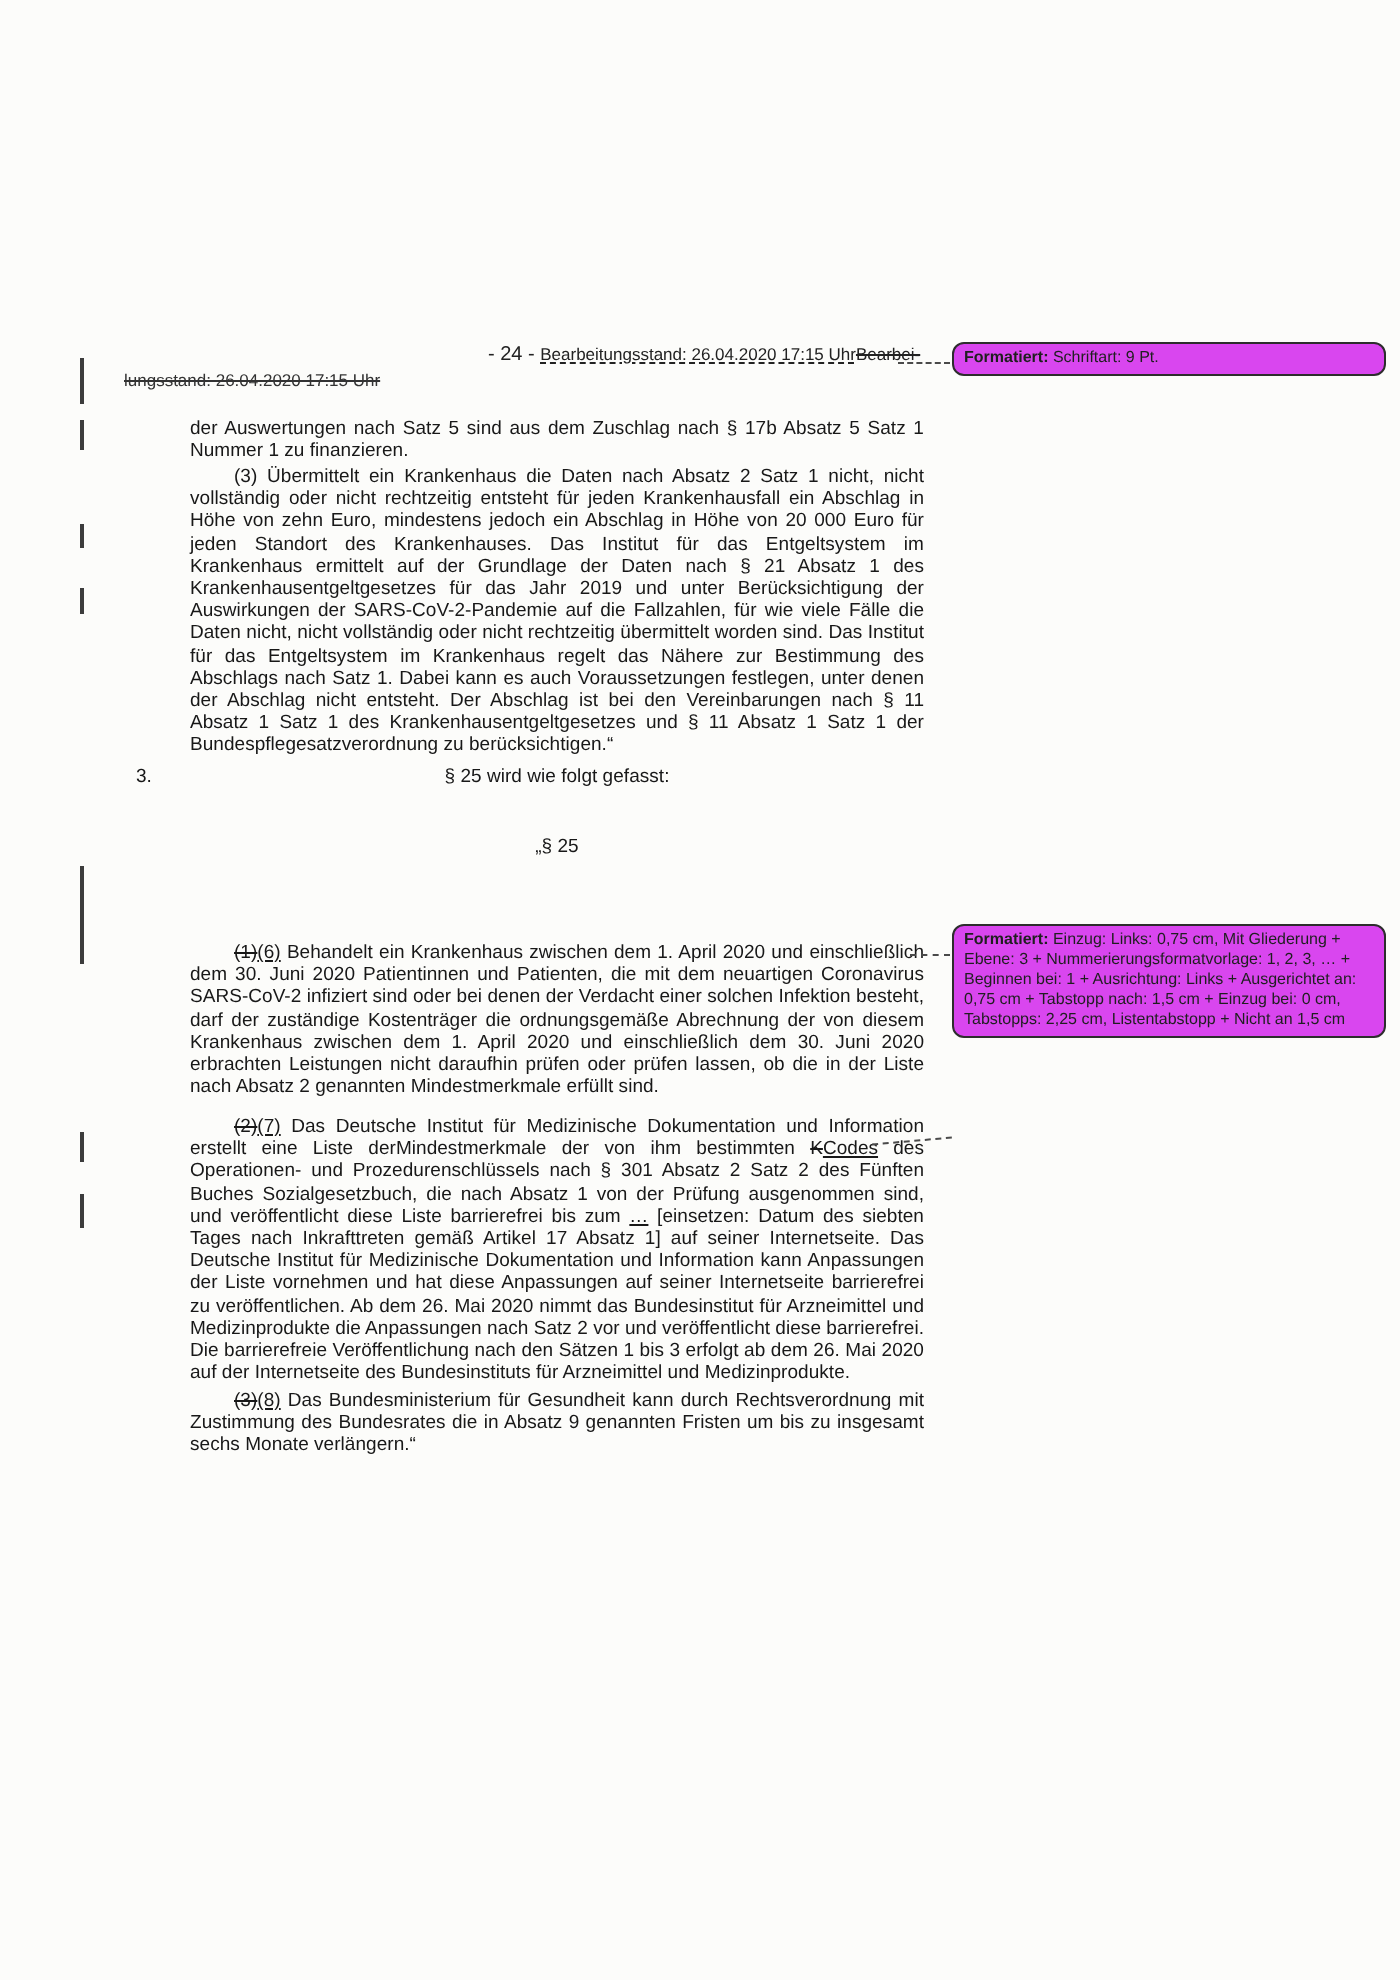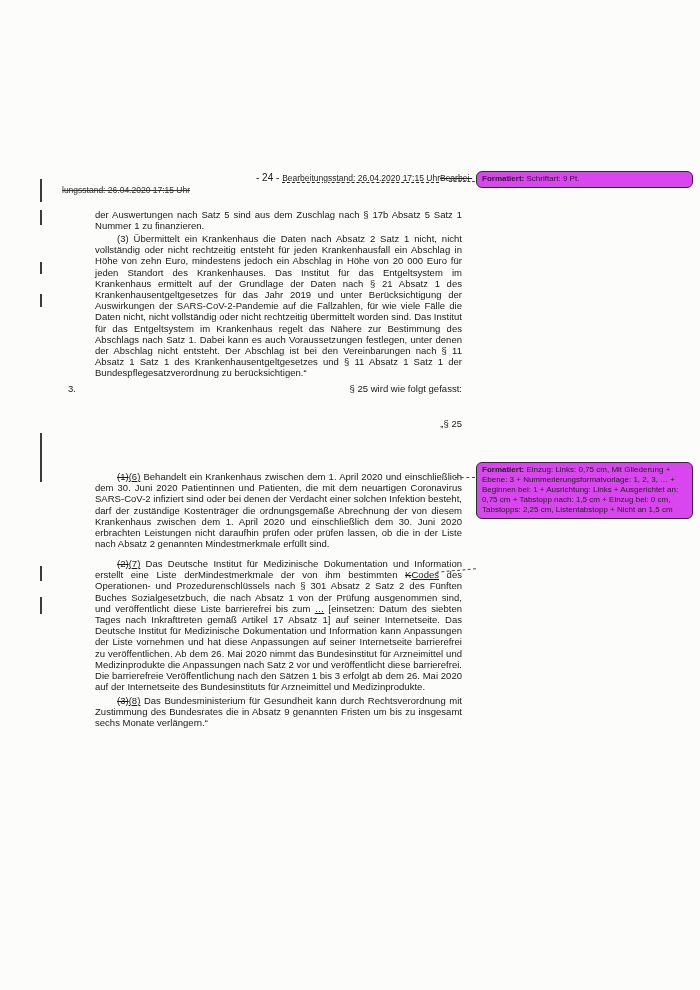--- a/index.html
+++ b/index.html
@@ -9,26 +9,26 @@
     background:#fcfcfa; color:#161616; overflow:hidden;
     font-family:"Liberation Sans","DejaVu Sans",sans-serif;
   }
   
   .body-text {
     position:absolute; left:95px; width:367px;
     font-size:9.5px; line-height:11.2px; text-align:justify;
     letter-spacing:0.02px; color:#181818;
   }
   .indent { text-indent:22px; }
-  .center { text-align:right; }
+  .center { text-align:center; }
   .del { text-decoration:line-through; text-decoration-thickness:1px; }
   .ins { text-decoration:underline; text-decoration-thickness:1px; }
   .ins-dashed { text-decoration:underline; text-decoration-style:dashed; text-decoration-thickness:1px; }
   
-  .pageheader { position:absolute; left:244px; top:172px; white-space:nowrap; font-size:10px; color:#222;margin-left:12px; }
+  .pageheader { position:absolute; left:244px; top:172px; white-space:nowrap; font-size:10px; color:#222; }
   .pageheader .small { font-size:8.5px; }
   .margin-del { position:absolute; left:62px; top:185px; font-size:8.5px; color:#333; white-space:nowrap; }
   
   .cbar { position:absolute; left:40px; width:2px; background:#3c3c3c; }
   
   .comment-box {
     position:absolute; left:476px; width:217px;
     border:1px solid #2d2d2d; border-radius:6px;
     padding:2px 5px 3px 5px; background:#d946ef;
     font-size:8px; line-height:10px; color:#1f1f1f; text-align:left;
@@ -56,21 +56,21 @@
     <span>- 24 -</span>
     <span class="small ins-dashed">Bearbeitungsstand: 26.04.2020  17:15 Uhr</span><span class="small del">Bearbei-</span>
   </div>
   <div class="margin-del del">lungsstand: 26.04.2020  17:15 Uhr</div>
 
   <div class="body-text" style="top:209px">der Auswertungen nach Satz 5 sind aus dem Zuschlag nach § 17b Absatz 5 Satz 1 Nummer 1 zu finanzieren.</div>
 
   <div class="body-text indent" style="top:233px">(3) Übermittelt ein Krankenhaus die Daten nach Absatz 2 Satz 1 nicht, nicht vollständig oder nicht rechtzeitig entsteht für jeden Krankenhausfall ein Abschlag in Höhe von zehn Euro, mindestens jedoch ein Abschlag in Höhe von 20 000 Euro für jeden Standort des Krankenhauses. Das Institut für das Entgeltsystem im Krankenhaus ermittelt auf der Grundlage der Daten nach § 21 Absatz 1 des Krankenhausentgeltgesetzes für das Jahr 2019 und unter Berücksichtigung der Auswirkungen der SARS-CoV-2-Pandemie auf die Fallzahlen, für wie viele Fälle die Daten nicht, nicht vollständig oder nicht rechtzeitig übermittelt worden sind. Das Institut für das Entgeltsystem im Krankenhaus regelt das Nähere zur Bestimmung des Abschlags nach Satz 1. Dabei kann es auch Voraussetzungen festlegen, unter denen der Abschlag nicht entsteht. Der Abschlag ist bei den Vereinbarungen nach § 11 Absatz 1 Satz 1 des Krankenhausentgeltgesetzes und § 11 Absatz 1 Satz 1 der Bundespflegesatzverordnung zu berücksichtigen.“</div>
 
   <div class="item-number" style="top:383px">3.</div>
-  <div class="body-text" style="top:383px;text-align:right">§ 25 wird wie folgt gefasst:</div>
+  <div class="body-text" style="top:383px;text-align:center">§ 25 wird wie folgt gefasst:</div>
 
   <div class="body-text center" style="top:418px">„§ 25</div>
 
 
   <div class="body-text indent" style="top:471px">
     <span class="del">(1)</span><span class="ins">(6)</span><span> Behandelt ein Krankenhaus zwischen dem 1. April 2020 und einschließlich dem 30. Juni 2020 Patientinnen und Patienten, die mit dem neuartigen Coronavirus SARS-CoV-2 infiziert sind oder bei denen der Verdacht einer solchen Infektion besteht, darf der zuständige Kostenträger die ordnungsgemäße Abrechnung der von diesem Krankenhaus zwischen dem 1. April 2020 und einschließlich dem 30. Juni 2020 erbrachten Leistungen nicht daraufhin prüfen oder prüfen lassen, ob die in der Liste nach Absatz 2 genannten Mindestmerkmale erfüllt sind.</span>
   </div>
 
   <div class="body-text indent" style="top:558px">
     <span class="del">(2)</span><span class="ins">(7)</span><span> Das Deutsche Institut für Medizinische Dokumentation und Information erstellt eine Liste derMindestmerkmale der von ihm bestimmten </span><span class="del">K</span><span class="ins">Codes</span><span> des Operationen- und Prozedurenschlüssels nach § 301 Absatz 2 Satz 2 des Fünften Buches Sozialgesetzbuch, die nach Absatz 1 von der Prüfung ausgenommen sind, und veröffentlicht diese Liste barrierefrei bis zum </span><span class="ins">…</span><span> [einsetzen: Datum des siebten Tages nach Inkrafttreten gemäß Artikel 17 Absatz 1] auf seiner Internetseite. Das Deutsche Institut für Medizinische Dokumentation und Information kann Anpassungen der Liste vornehmen und hat diese Anpassungen auf seiner Internetseite barrierefrei zu veröffentlichen. Ab dem 26. Mai 2020 nimmt das Bundesinstitut für Arzneimittel und Medizinprodukte die Anpassungen nach Satz 2 vor und veröffentlicht diese barrierefrei. Die barrierefreie Veröffentlichung nach den Sätzen 1 bis 3 erfolgt ab dem 26. Mai 2020 auf der Internetseite des Bundesinstituts für Arzneimittel und Medizinprodukte.</span>

